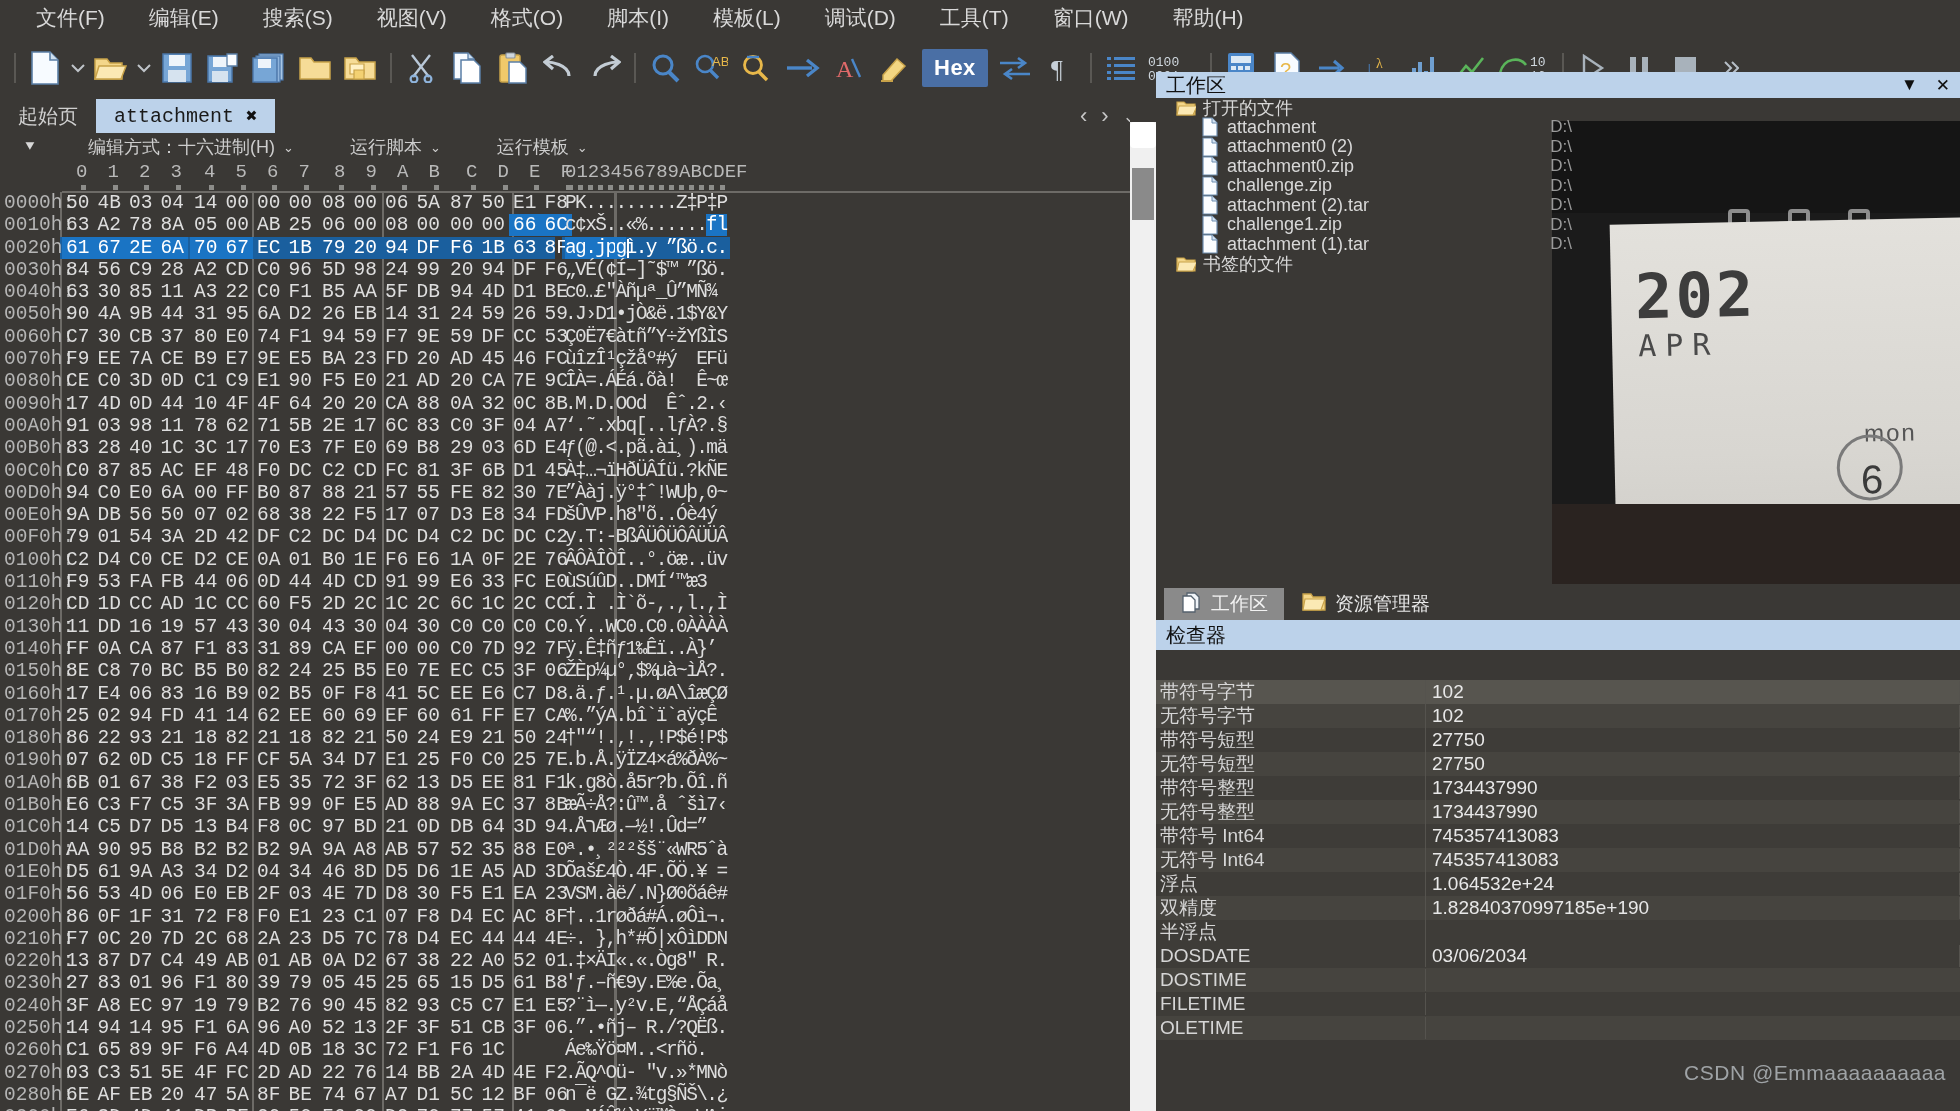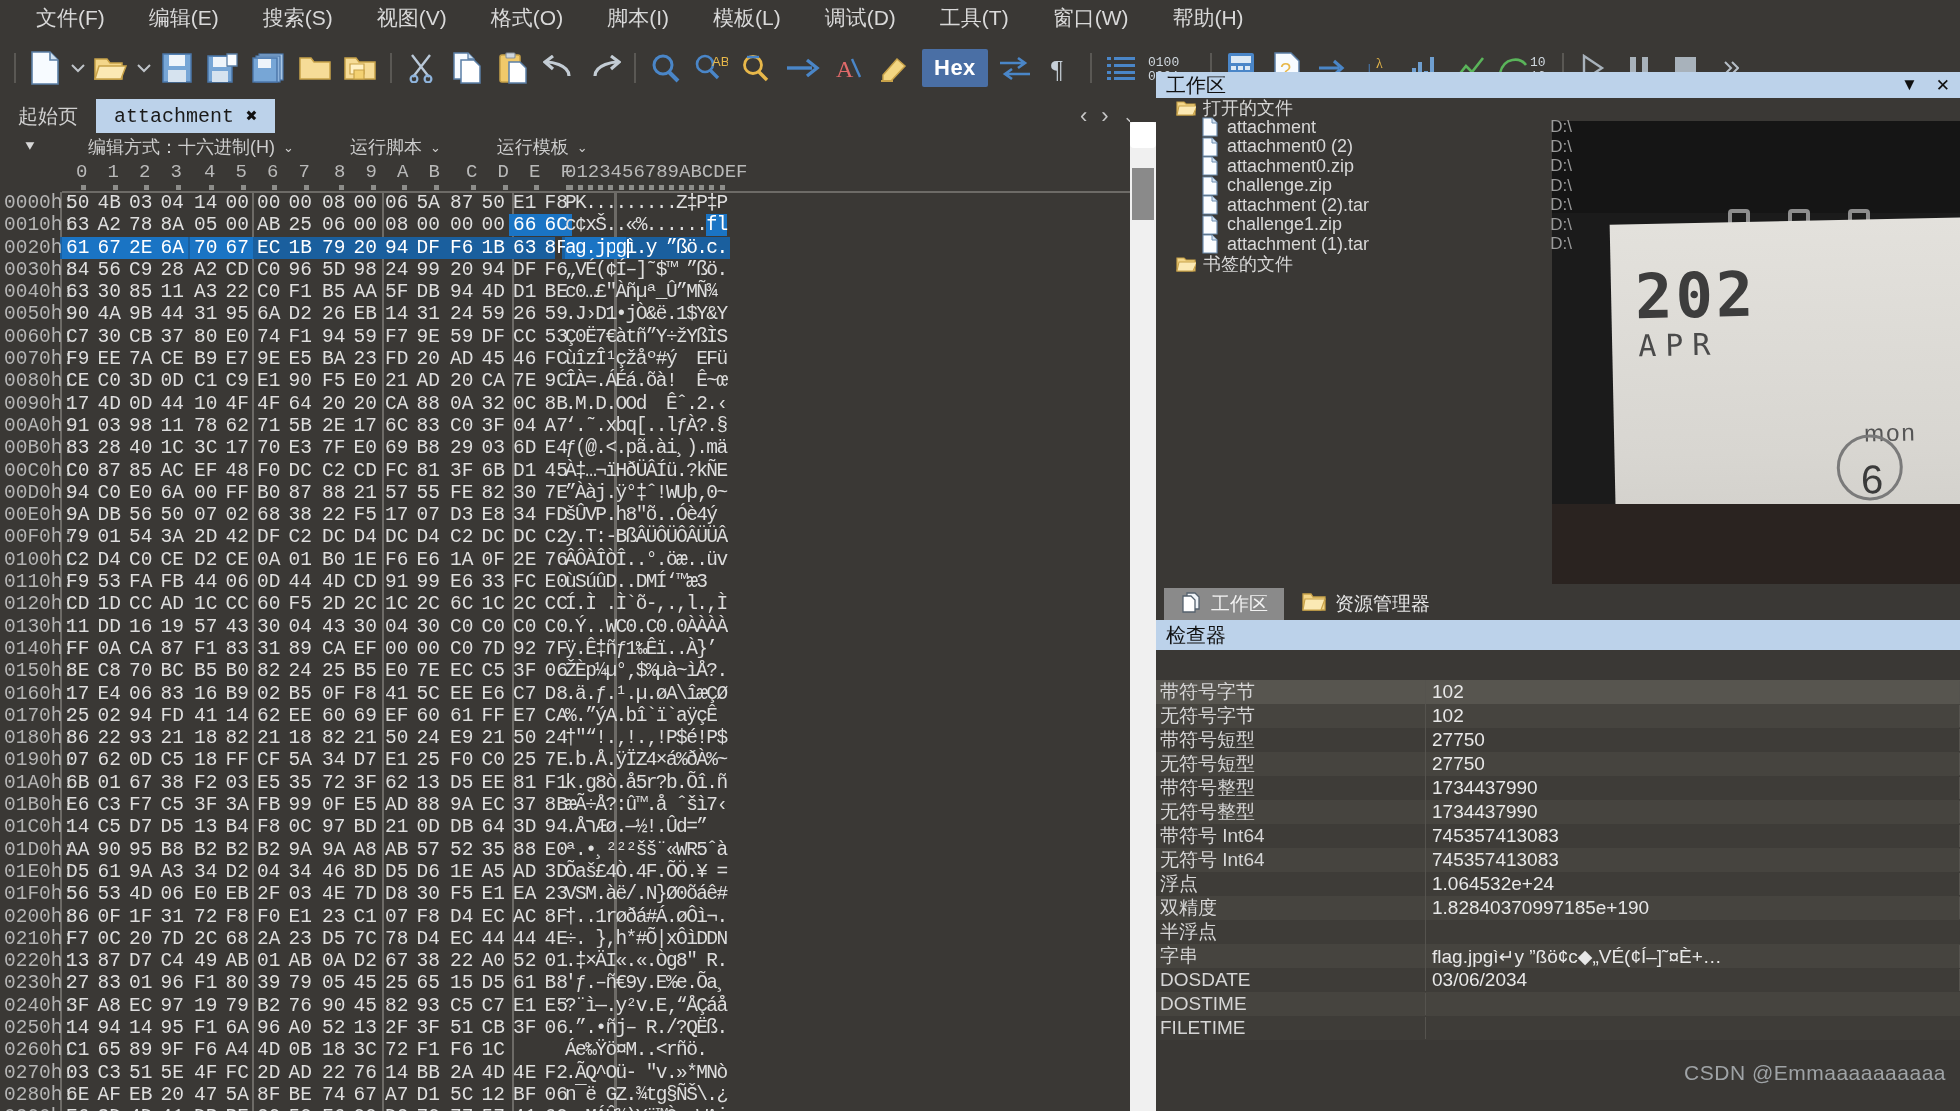--- a/index.html
+++ b/index.html
@@ -777,32 +777,32 @@
           <div class="k">浮点</div>
           <div class="v">1.064532e+24</div>
         </div>
         <div class="irow odd">
           <div class="k">双精度</div>
           <div class="v">1.82840370997185e+190</div>
         </div>
         <div class="irow even">
           <div class="k">半浮点</div>
         </div>
-        <div class="irow odd">
-          <div class="k">字串</div>
-          <div class="v">flag.jpgì↵y ”ßö¢c◆„VÉ(¢Í–]˜¤È+…</div>
-        </div>
         <div class="irow even">
           <div class="k">DOSDATE</div>
           <div class="v">03/06/2034</div>
         </div>
         <div class="irow odd">
           <div class="k">DOSTIME</div>
         </div>
         <div class="irow even">
           <div class="k">FILETIME</div>
           <div class="v"></div>
         </div>
+        <div class="irow odd">
+          <div class="k">OLETIME</div>
+          <div class="v"></div>
+        </div>
       </div>
   </div>
 
   <div class="watermark">CSDN @Emmaaaaaaaaaa</div>
 </div>
 
 </body></html>

